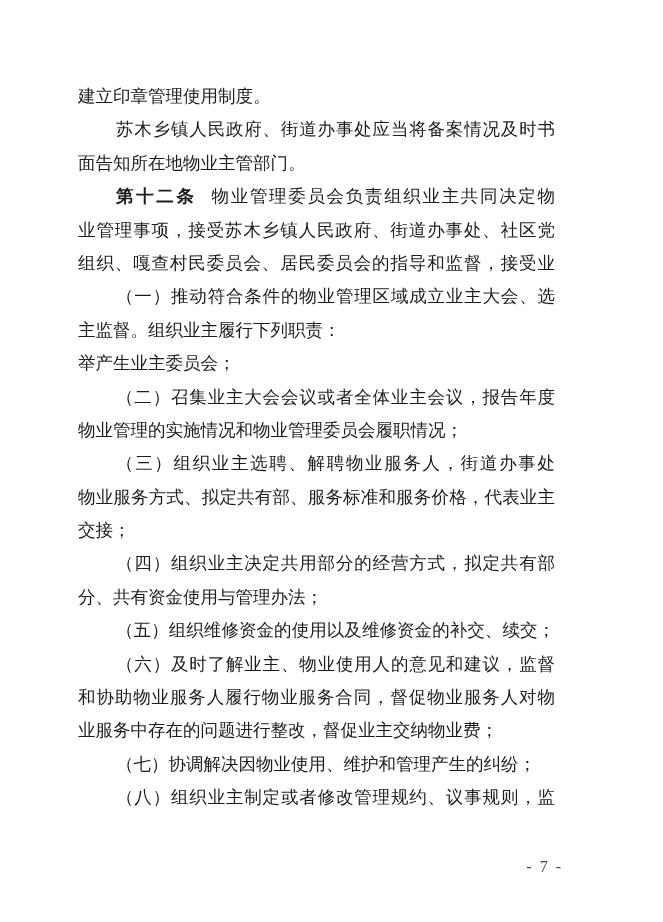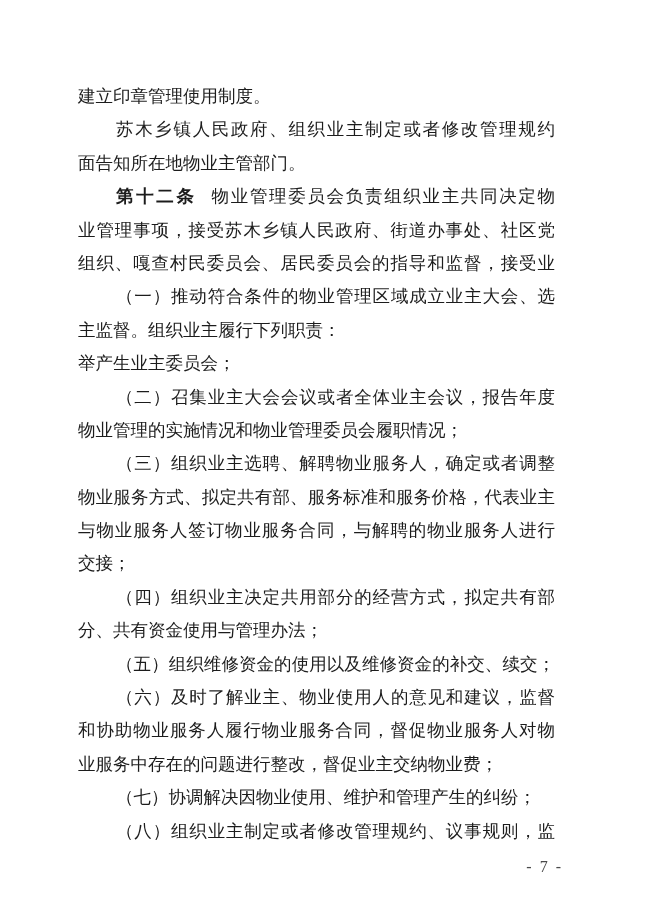--- a/index.html
+++ b/index.html
@@ -52,33 +52,32 @@
     color: #4a4a4a;
     letter-spacing: 2px;
   }
 </style>
 </head>
 <body>
 
 <div class="page">
   <div class="content">
       <div class="line"><span>建立印章管理使用制度。</span></div>
-      <div class="line indent fill"><span>苏木乡镇人民政府、组织业主制定或者修改管理规约</span></div>
+      <div class="line indent fill"><span>苏木乡镇人民政府、街道办事处应当将备案情况及时书</span></div>
       <div class="line"><span>面告知所在地物业主管部门。</span></div>
       <div class="line indent fill"><span class="bold">第十二条</span><span>物业管理委员会负责组织业主共同决定物</span></div>
       <div class="line fill"><span>业管理事项，接受苏木乡镇人民政府、街道办事处、社区党</span></div>
       <div class="line fill"><span>组织、嘎查村民委员会、居民委员会的指导和监督，接受业</span></div>
       <div class="line indent fill"><span>（一）推动符合条件的物业管理区域成立业主大会、选</span></div>
       <div class="line"><span>主监督。组织业主履行下列职责：</span></div>
       <div class="line"><span>举产生业主委员会；</span></div>
       <div class="line indent fill"><span>（二）召集业主大会会议或者全体业主会议，报告年度</span></div>
       <div class="line"><span>物业管理的实施情况和物业管理委员会履职情况；</span></div>
-      <div class="line indent fill"><span>（三）组织业主选聘、解聘物业服务人，确定或者调整</span></div>
+      <div class="line indent fill"><span>（三）组织业主选聘、解聘物业服务人，街道办事处</span></div>
       <div class="line fill"><span>物业服务方式、拟定共有部、服务标准和服务价格，代表业主</span></div>
-      <div class="line fill"><span>与物业服务人签订物业服务合同，与解聘的物业服务人进行</span></div>
       <div class="line"><span>交接；</span></div>
       <div class="line indent fill"><span>（四）组织业主决定共用部分的经营方式，拟定共有部</span></div>
       <div class="line"><span>分、共有资金使用与管理办法；</span></div>
       <div class="line indent fill"><span>（五）组织维修资金的使用以及维修资金的补交、续交；</span></div>
       <div class="line indent fill"><span>（六）及时了解业主、物业使用人的意见和建议，监督</span></div>
       <div class="line fill"><span>和协助物业服务人履行物业服务合同，督促物业服务人对物</span></div>
       <div class="line"><span>业服务中存在的问题进行整改，督促业主交纳物业费；</span></div>
       <div class="line indent"><span>（七）协调解决因物业使用、维护和管理产生的纠纷；</span></div>
       <div class="line indent fill"><span>（八）组织业主制定或者修改管理规约、议事规则，监</span></div>
     </div>

